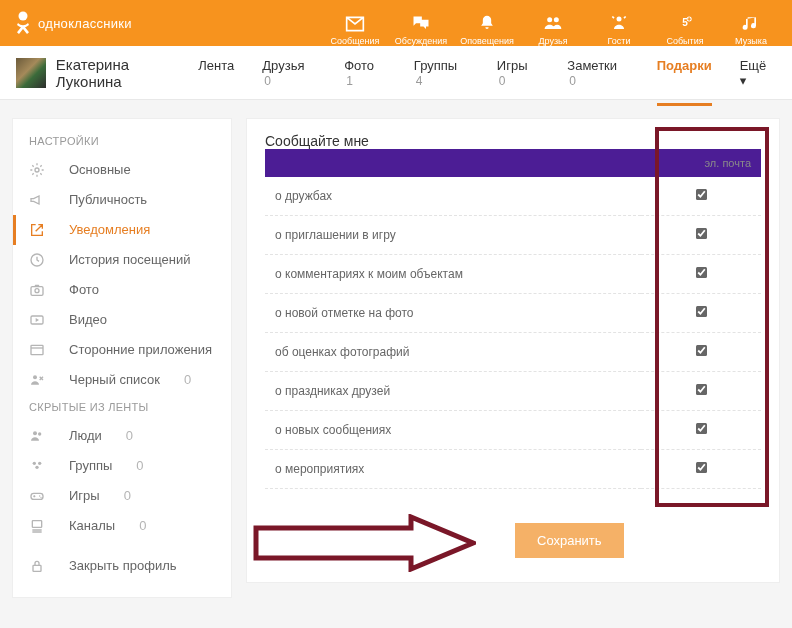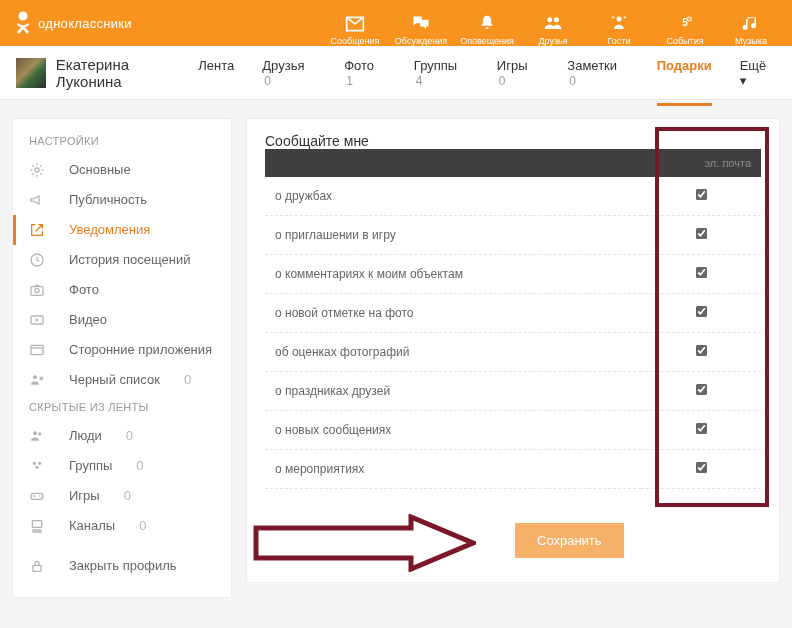--- a/index.html
+++ b/index.html
@@ -113,21 +113,21 @@
   .content { flex: 1; position: relative; }
   .panel {
     background: #fff;
     border: 1px solid #eee;
     padding: 14px 18px 24px 18px;
     position: relative;
   }
   .panel-title { font-size: 14px; color:#333; margin-bottom: 0; }
   .table { width: 100%; border-collapse: collapse; }
   .table th {
-    background: #404040;
+    background: #4c1d95;
     font-weight: normal;
     color: #8a8a8a;
     font-size: 11px;
     padding: 8px 10px;
     text-align: right;
   }
   .table th:first-child { text-align: left; }
   .table td {
     border-bottom: 1px dashed #e3e3e3;
     padding: 11px 10px;

